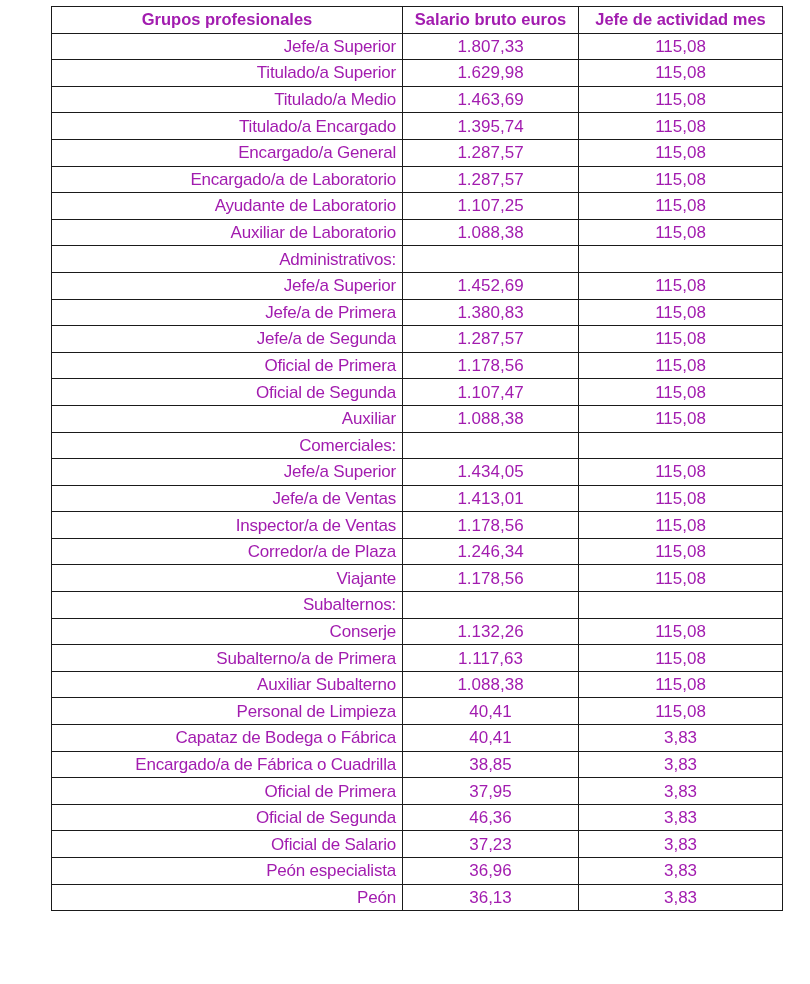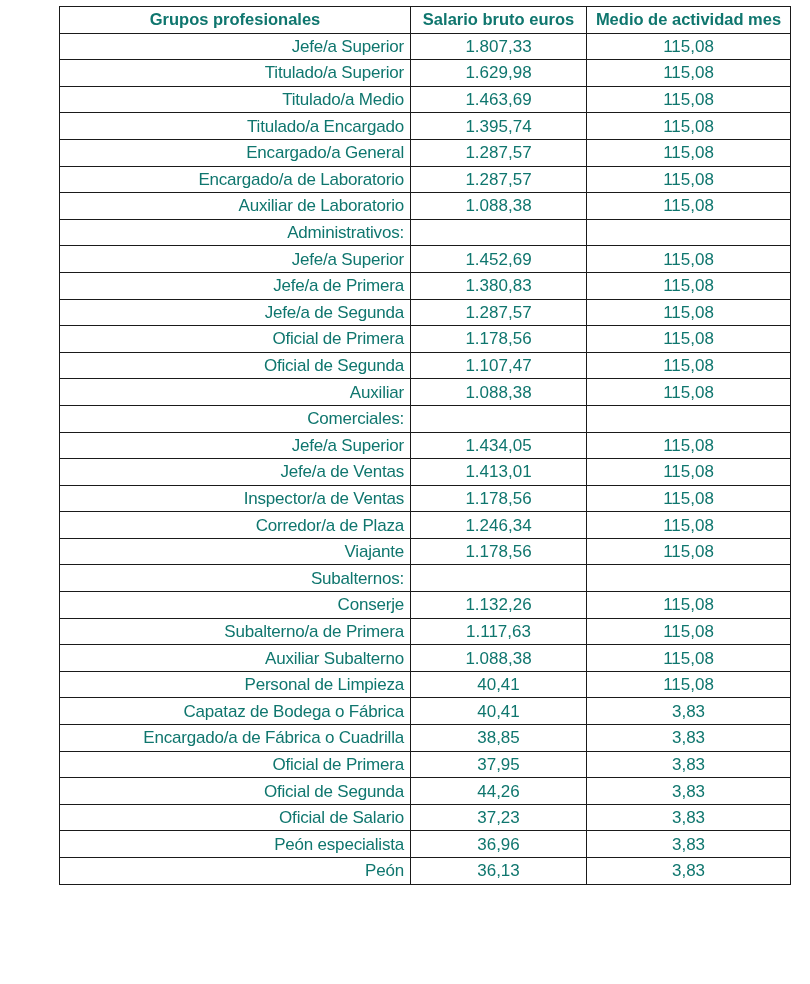--- a/index.html
+++ b/index.html
@@ -3,23 +3,22 @@
 <meta charset="utf-8">
 <style>
   html, body { margin: 0; padding: 0; background: #ffffff; }
   body { width: 810px; height: 984px; position: relative; overflow: hidden; }
   table.salary-table {
     position: absolute;
     left: 51px; top: 6px;
     width: 731px;
     border-collapse: collapse;
     font-family: "Liberation Sans Narrow", "Liberation Sans", sans-serif;
-    color: #0f766e;
+    color: #a21caf;
     table-layout: fixed;
-    margin-left: 8px;
   }
   table.salary-table td, table.salary-table th {
     border: 1.5px solid #1a1a1a;
     height: 25.6px;
     padding: 0 6px;
     font-size: 17px;
     line-height: 25px;
     white-space: nowrap;
     overflow: hidden;
   }
@@ -40,21 +39,21 @@
 <table class="salary-table">
   <colgroup>
       <col class="c1">
       <col class="c2">
       <col class="c3">
     </colgroup>
   <thead>
     <tr>
       <th>Grupos profesionales</th>
       <th>Salario bruto euros</th>
-      <th>Medio de actividad mes</th>
+      <th>Jefe de actividad mes</th>
     </tr>
   </thead>
   <tbody id="tbody">
       <tr>
         <td class="name">Jefe/a Superior</td>
         <td class="num">1.807,33</td>
         <td class="num">115,08</td>
       </tr>
       <tr>
         <td class="name">Titulado/a Superior</td>
@@ -75,20 +74,25 @@
         <td class="name">Encargado/a General</td>
         <td class="num">1.287,57</td>
         <td class="num">115,08</td>
       </tr>
       <tr>
         <td class="name">Encargado/a de Laboratorio</td>
         <td class="num">1.287,57</td>
         <td class="num">115,08</td>
       </tr>
       <tr>
+        <td class="name">Ayudante de Laboratorio</td>
+        <td class="num">1.107,25</td>
+        <td class="num">115,08</td>
+      </tr>
+      <tr>
         <td class="name">Auxiliar de Laboratorio</td>
         <td class="num">1.088,38</td>
         <td class="num">115,08</td>
       </tr>
       <tr>
         <td class="name">Administrativos:</td>
         <td class="num"></td>
         <td class="num"></td>
       </tr>
       <tr>
@@ -186,21 +190,21 @@
         <td class="num">38,85</td>
         <td class="num">3,83</td>
       </tr>
       <tr>
         <td class="name">Oficial de Primera</td>
         <td class="num">37,95</td>
         <td class="num">3,83</td>
       </tr>
       <tr>
         <td class="name">Oficial de Segunda</td>
-        <td class="num">44,26</td>
+        <td class="num">46,36</td>
         <td class="num">3,83</td>
       </tr>
       <tr>
         <td class="name">Oficial de Salario</td>
         <td class="num">37,23</td>
         <td class="num">3,83</td>
       </tr>
       <tr>
         <td class="name">Peón especialista</td>
         <td class="num">36,96</td>

